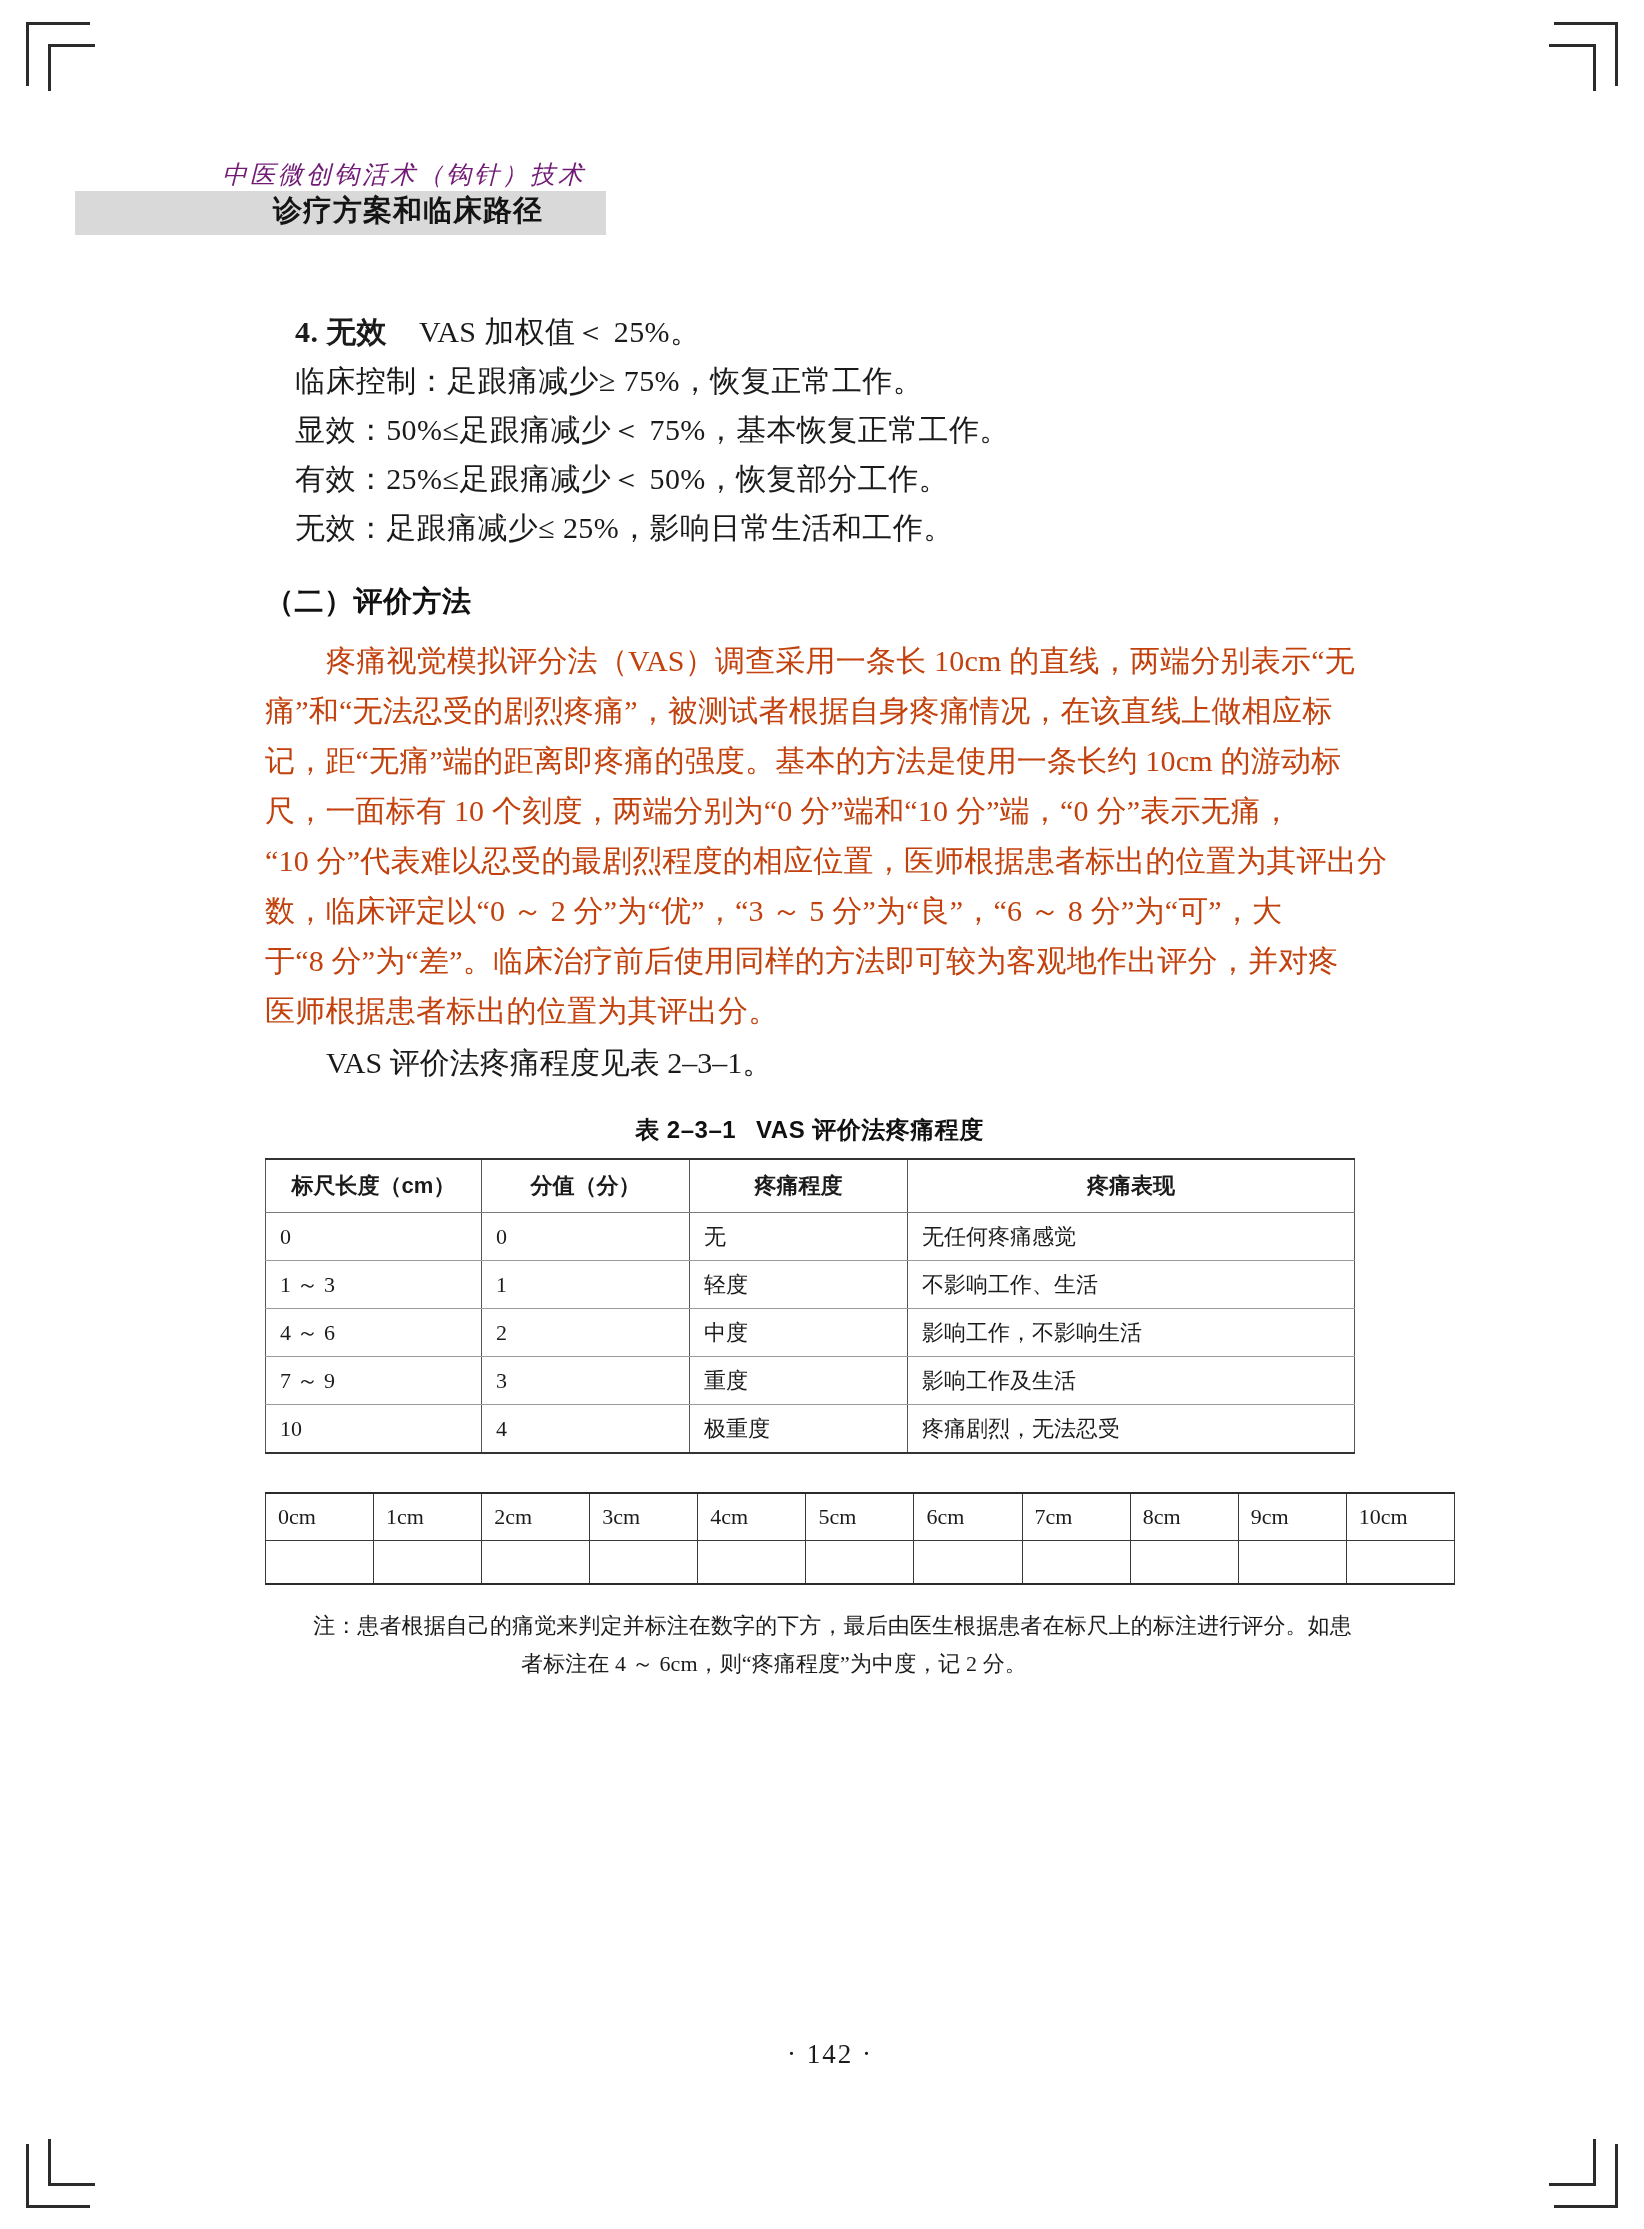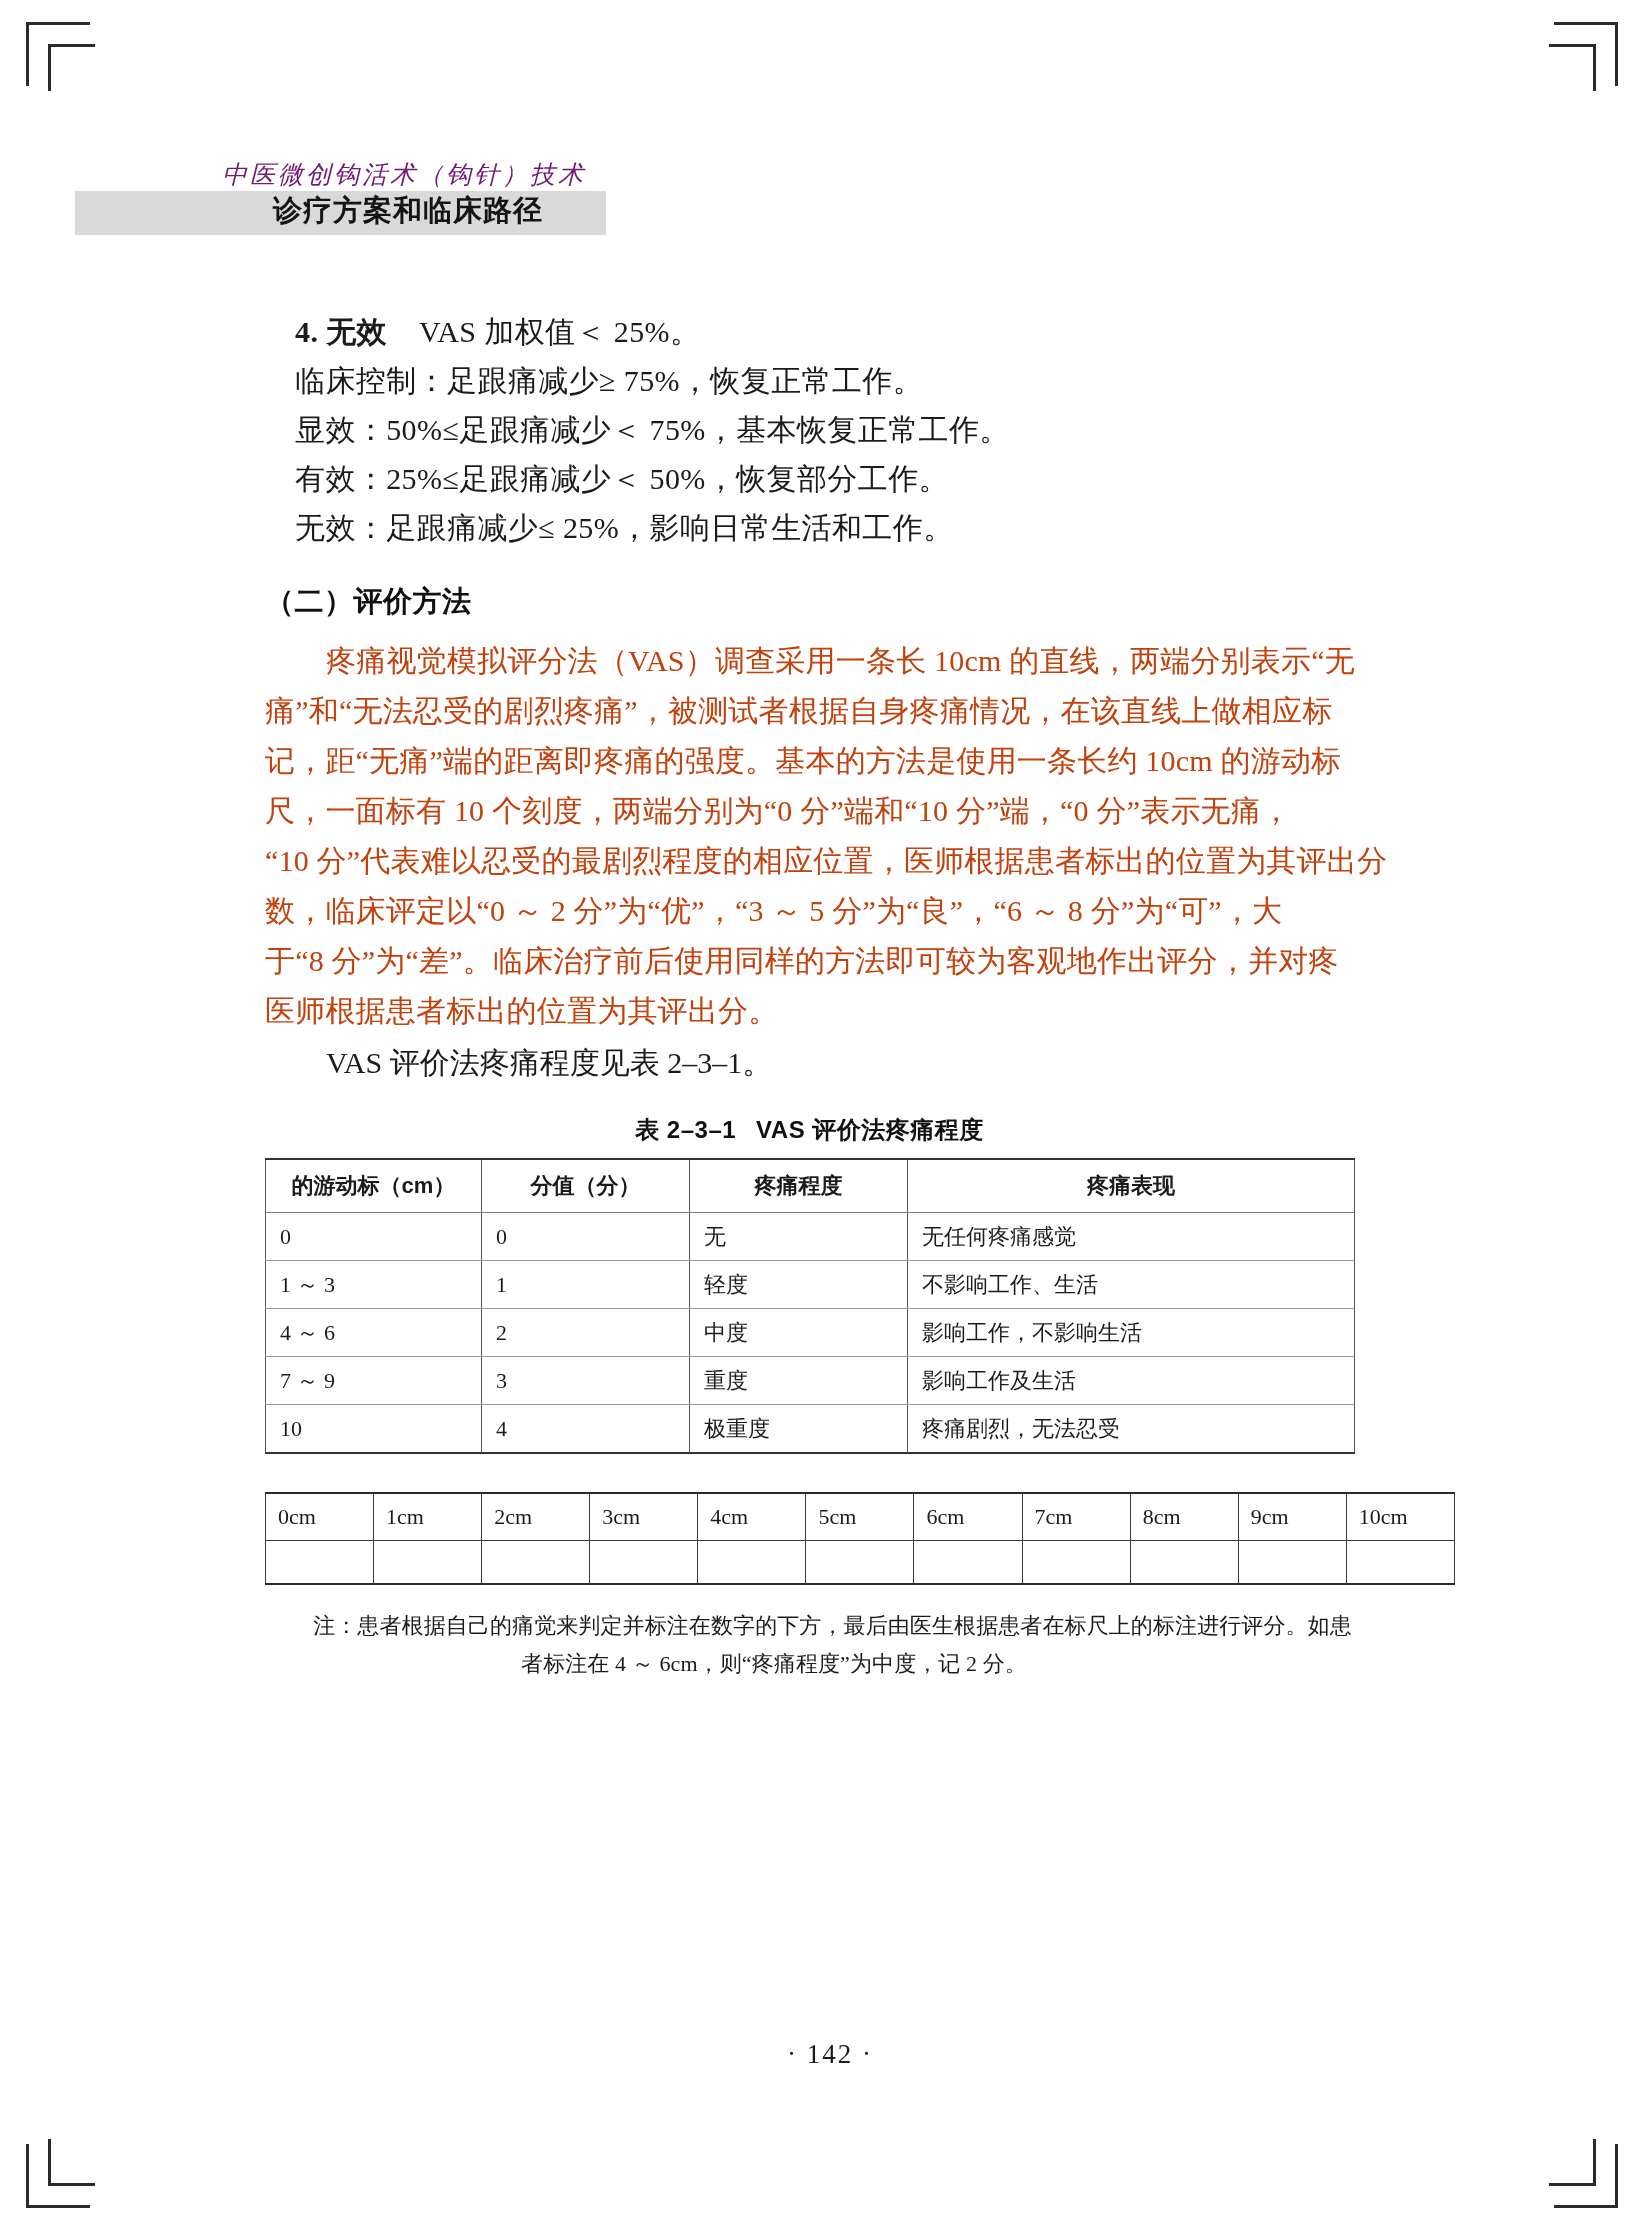--- a/index.html
+++ b/index.html
@@ -271,21 +271,21 @@
 
     <table class="vas">
       <colgroup>
         <col style="width:216px">
         <col style="width:208px">
         <col style="width:218px">
         <col style="width:447px">
       </colgroup>
       <thead>
         <tr>
-          <th>的游动标（cm）</th>
+          <th>标尺长度（cm）</th>
           <th>分值（分）</th>
           <th>疼痛程度</th>
           <th>疼痛表现</th>
         </tr>
       </thead>
       <tbody>
         <tr>
           <td>0</td>
           <td>0</td>
           <td>无</td>

